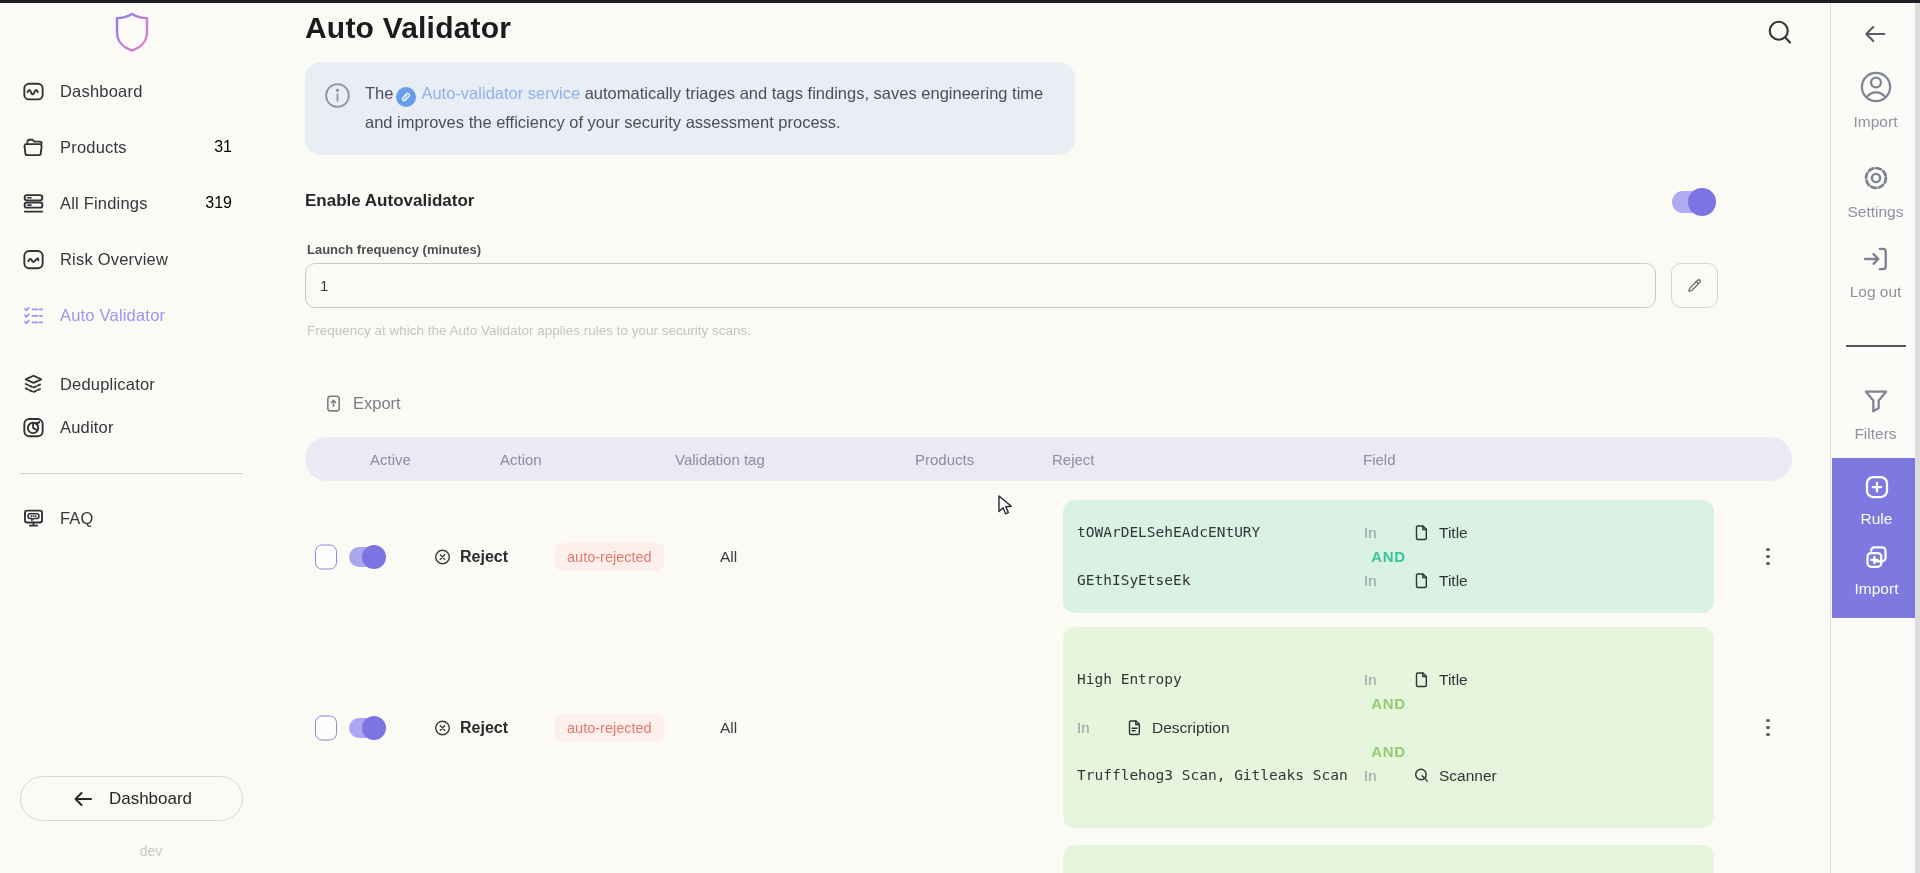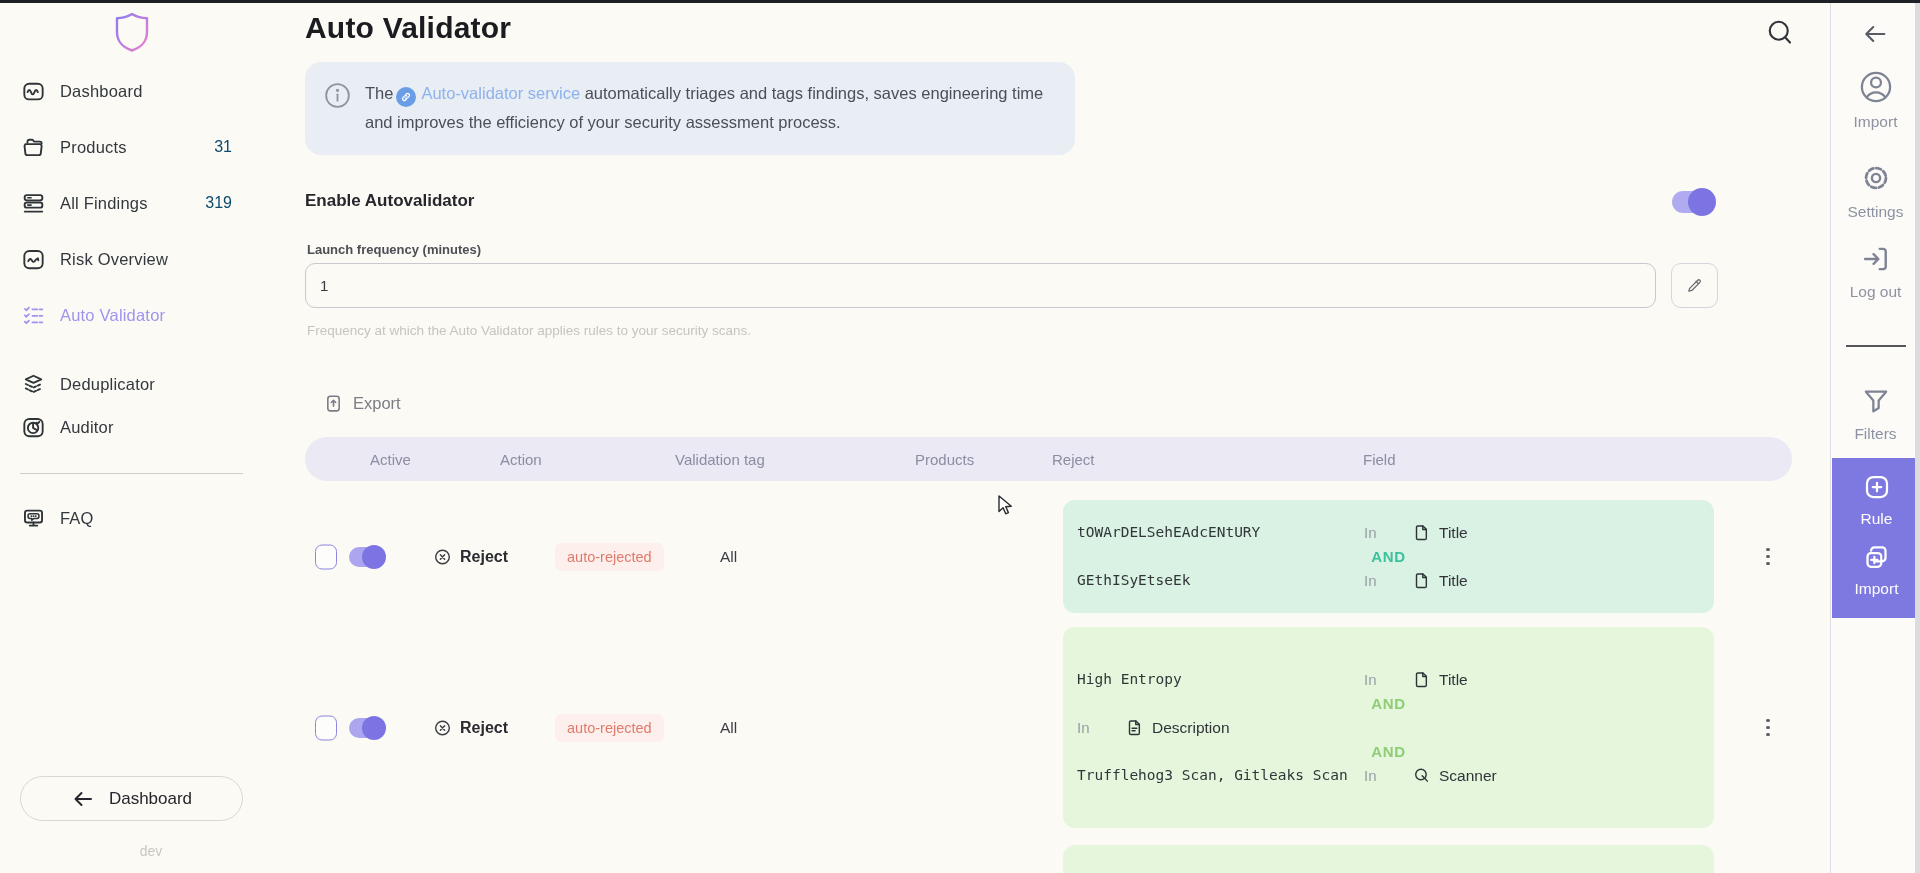--- a/index.html
+++ b/index.html
@@ -9,21 +9,21 @@
     background:#fbfaf5; color:#2c2c33; position:relative;
   }
   .top-border { position:absolute; top:0; left:0; width:1920px; height:3px; background:#1f1f26; z-index:50; }
 
   
   .sidebar { position:absolute; top:3px; left:0; width:260px; height:739px; }
   .logo { position:absolute; left:114px; top:9px; width:36px; height:40px; }
   .nav-item { position:absolute; left:0; width:260px; height:56px; display:flex; align-items:center; cursor:pointer; color:#33383e; }
   .nav-item .nicon { position:absolute; left:21px; width:25px; height:25px; color:#2f3439; display:flex; }
   .nav-item .nlabel { position:absolute; left:60px; font-size:16.5px; font-weight:500; letter-spacing:.2px; }
-  .nav-item .ncount { position:absolute; right:28px; font-size:16px; font-weight:500; color:#0c4a6e; }
+  .nav-item .ncount { position:absolute; right:28px; font-size:16px; font-weight:500; color:#000000; }
   .nav-item.active, .nav-item.active .nicon { color:#a094ee; }
   .nav-item.active .nlabel { color:#a094ee; }
   .side-divider { position:absolute; left:20px; top:470px; width:223px; height:1px; background:#cfcfc9; }
   .back-btn { position:absolute; left:20px; top:773px; width:223px; height:45px; border:1px solid #d8d8d2; border-radius:23px;
     background:transparent; display:flex; align-items:center; justify-content:center; gap:14px; cursor:pointer;
     font-size:17px; color:#26262c; font-weight:500; font-family:inherit; }
   .back-btn .bicon { width:24px; height:24px; color:#26262c; display:flex; }
   .env-label { position:absolute; left:0; top:840px; width:260px; text-align:center; font-size:14px; color:#c9c8be;padding-left:42px; }
 
   

